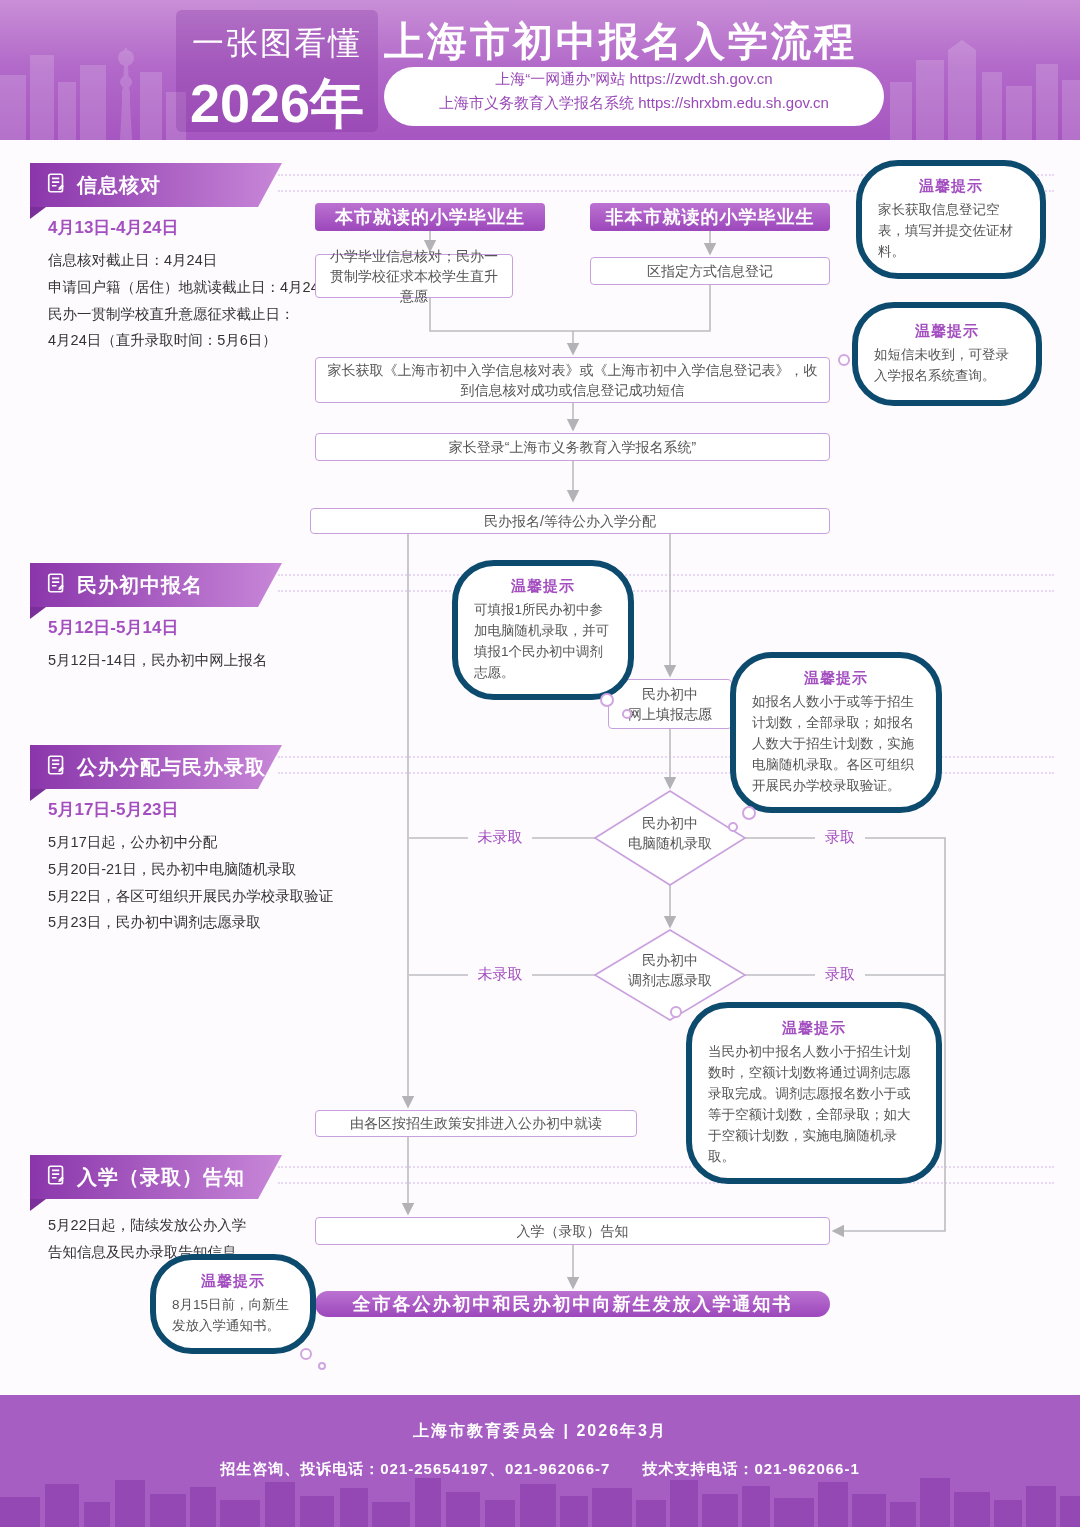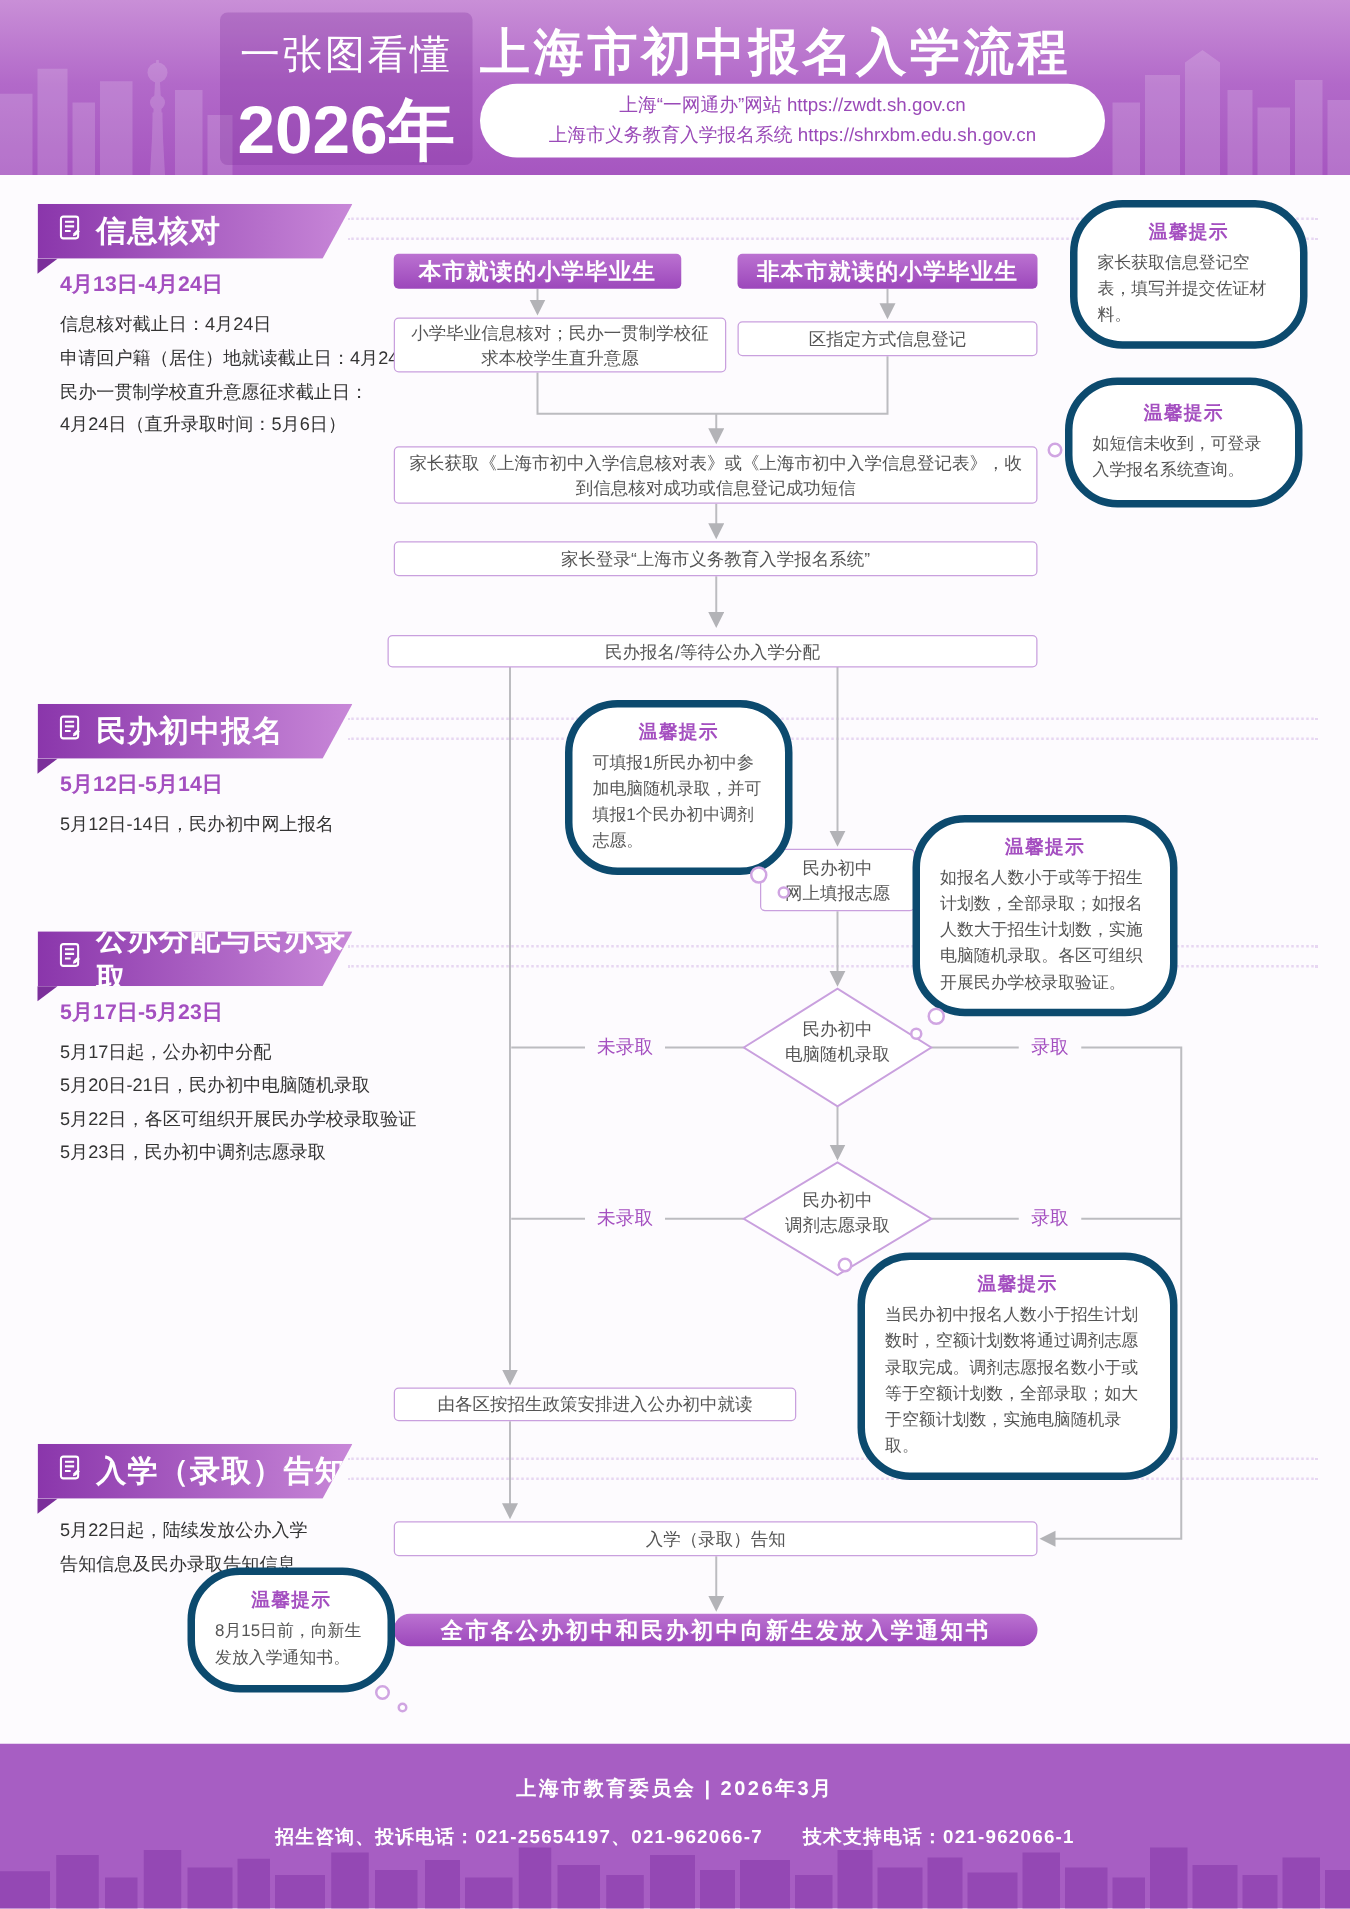--- a/index.html
+++ b/index.html
@@ -10,29 +10,29 @@
   
   .hdr{position:absolute;left:0;top:0;width:1080px;height:140px;
        background:linear-gradient(180deg,#c98fd7 0%,#b269c9 48%,#a656c0 100%);}
   .sky{position:absolute;left:0;bottom:0;}
   .tagpanel{position:absolute;left:176px;top:10px;width:202px;height:122px;
             background:rgba(118,38,150,.26);border-radius:6px;color:#fff;text-align:center;}
   .tag1{font-size:32px;font-weight:normal;margin-top:12px;letter-spacing:2px;}
   .tag2{font-size:54px;font-weight:bold;margin-top:2px;}
   .htitle{position:absolute;left:384px;top:14px;font-size:40px;font-weight:bold;color:#fff;letter-spacing:3px;white-space:nowrap;}
   .pill{position:absolute;left:384px;top:67px;width:500px;height:59px;background:#fff;border-radius:30px;
-        display:flex;flex-direction:column;justify-content:center;text-align:center;
+        display:flex;flex-direction:column;text-align:center;
         color:#9a4ab8;font-size:15px;line-height:1.6;font-weight:500;}
 
   
   .dotline{position:absolute;left:278px;width:776px;border-top:2px dotted #e7d7f2;z-index:0;}
   .ribbon{position:absolute;left:30px;width:252px;height:44px;
           background:linear-gradient(90deg,#8a36ab,#c887d8);
           clip-path:polygon(0 0,100% 0,calc(100% - 24px) 100%,0 100%);
-          color:#fff;font-size:24px;font-weight:bold;display:flex;align-items:center;gap:9px;
+          color:#fff;font-size:20px;font-weight:bold;display:flex;align-items:center;gap:9px;
           padding-left:16px;letter-spacing:1px;z-index:4;}
   .fold{position:absolute;width:0;height:0;border-top:12px solid #7b2f9a;border-right:16px solid transparent;z-index:3;}
   .sideblock{position:absolute;left:48px;z-index:2;}
   .sdate{color:#a44fc0;font-weight:bold;font-size:17px;margin-bottom:8px;}
   .sline{font-size:14.5px;color:#333;line-height:1.85;white-space:nowrap;}
 
   
   .fbox{position:absolute;background:#fff;border:1.5px solid #c9a0de;border-radius:4px;
         display:flex;flex-direction:column;align-items:center;justify-content:center;text-align:center;
         font-size:14px;color:#555;line-height:1.45;z-index:2;padding:2px 8px;}
@@ -207,21 +207,21 @@
     </g>
     <g fill="#ffffff" stroke="#c9a0de" stroke-width="1.6">
       <polygon points="595,838 670,791 745,838 670,885"></polygon>
       <polygon points="595,975 670,930 745,975 670,1020"></polygon>
     </g>
   </svg>
 
   <div class="pbox" style="left:315px;top:203px;width:230px;height:28px">本市就读的小学毕业生</div>
   <div class="pbox" style="left:590px;top:203px;width:240px;height:28px">非本市就读的小学毕业生</div>
 
-  <div class="fbox" style="left:315px;top:254px;width:266px;height:44px">小学毕业信息核对；民办一贯制学校征求本校学生直升意愿</div>
+  <div class="fbox" style="left:315px;top:254px;width:198px;height:44px">小学毕业信息核对；民办一贯制学校征求本校学生直升意愿</div>
   <div class="fbox" style="left:590px;top:257px;width:240px;height:28px">区指定方式信息登记</div>
 
   <div class="fbox" style="left:315px;top:357px;width:515px;height:46px">家长获取《上海市初中入学信息核对表》或《上海市初中入学信息登记表》，收到信息核对成功或信息登记成功短信</div>
   <div class="fbox" style="left:315px;top:433px;width:515px;height:28px">家长登录“上海市义务教育入学报名系统”</div>
   <div class="fbox" style="left:310px;top:508px;width:520px;height:26px">民办报名/等待公办入学分配</div>
 
   <div class="fbox" style="left:608px;top:679px;width:124px;height:50px">
     <div>民办初中</div>
     <div>网上填报志愿</div>
   </div>

